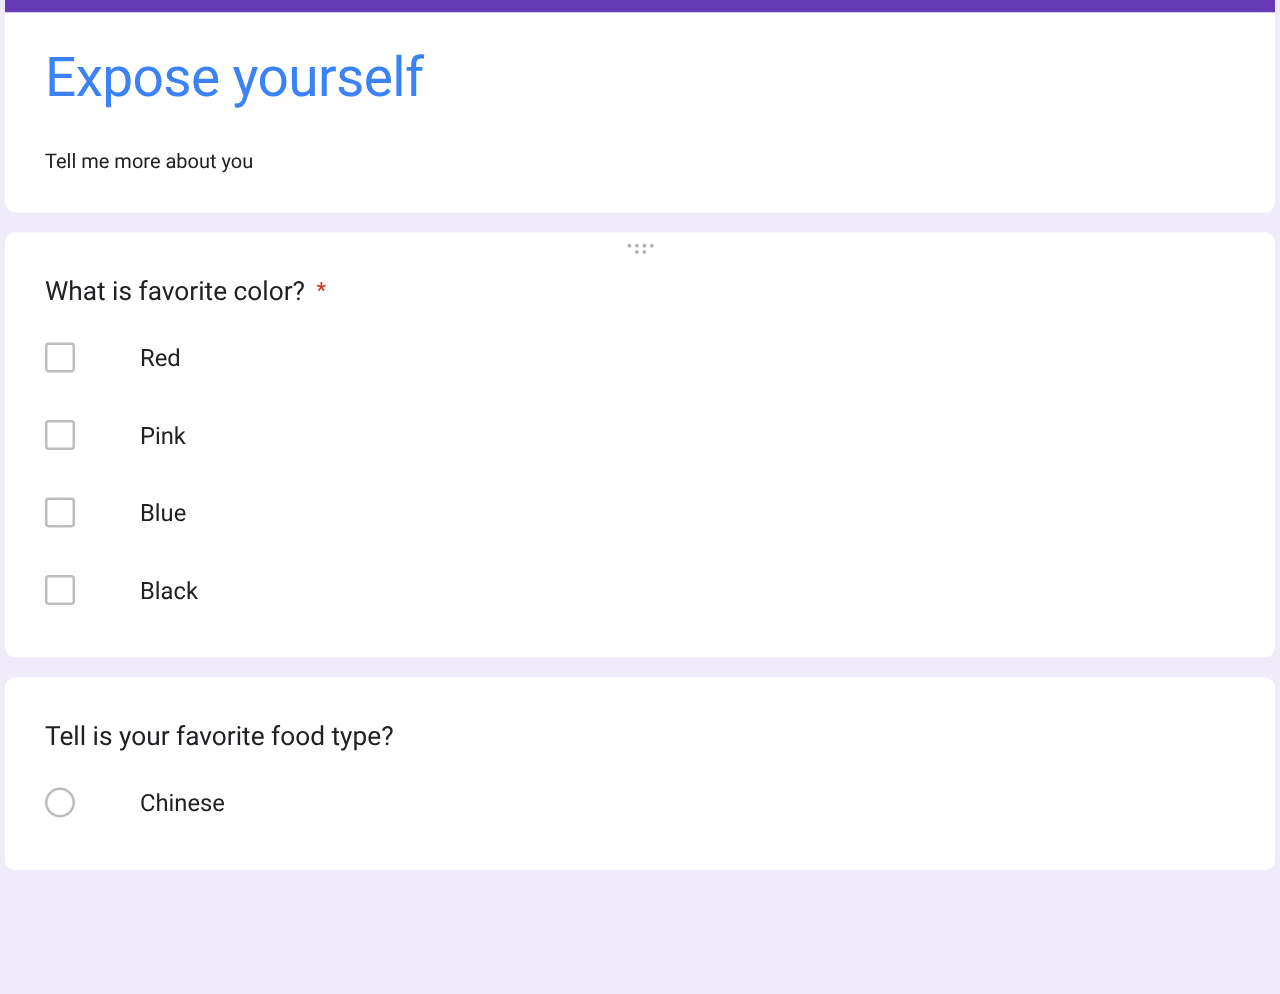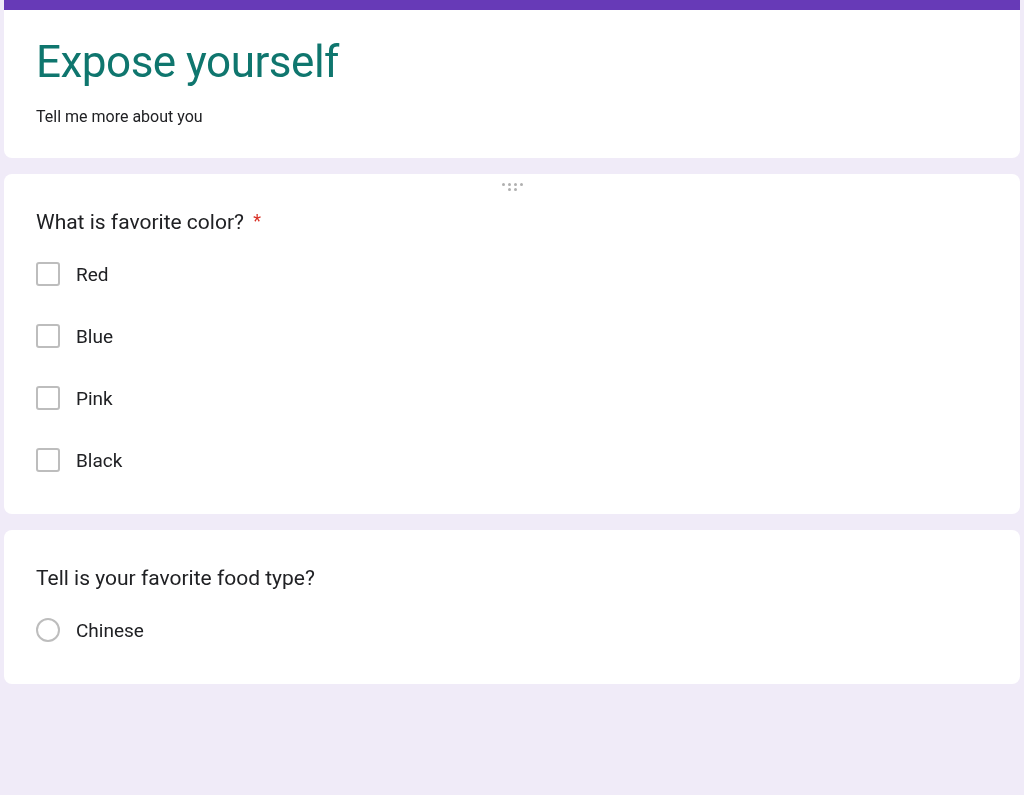--- a/index.html
+++ b/index.html
@@ -20,24 +20,24 @@
     .header-card {
       background: #fff;
       border-top: 10px solid #673ab7;
       border-radius: 0 0 8px 8px;
       padding: 24px 32px 32px 32px;
       margin: 0 4px 0 4px;
     }
     .form-title {
       font-size: 44px;
       font-weight: 400;
-      color: #0f766e;
+      color: #3b82f6;
       letter-spacing: -0.5px;
       line-height: 1.3;
-      margin-bottom: 16px;
+      margin-bottom: 28px;
     }
     .form-description {
       font-size: 16px;
       color: #202124;
       font-weight: 400;
     }
     .question-card {
       background: #fff;
       border-radius: 8px;
       padding: 26px 48px 32px 32px;
@@ -74,20 +74,21 @@
     .required-asterisk {
       color: #d93025;
       font-size: 18px;
       vertical-align: top;
       margin-left: 4px;
     }
     .option-row {
       display: flex;
       align-items: center;
       margin-bottom: 38px;
+      gap: 36px;
     }
     .option-row:last-child {
       margin-bottom: 10px;
       text-align: right;
     }
     .checkbox {
       width: 24px;
       height: 24px;
       border: 2px solid #bdbdbd;
       border-radius: 3px;
@@ -132,25 +133,25 @@
     <div class="question-title">
       <span>What is favorite color?</span>
       <span class="required-asterisk">*</span>
     </div>
     <div class="option-row">
       <div class="checkbox"></div>
       <span class="option-label">Red</span>
     </div>
     <div class="option-row">
       <div class="checkbox"></div>
-      <span class="option-label">Blue</span>
+      <span class="option-label">Pink</span>
     </div>
     <div class="option-row">
       <div class="checkbox"></div>
-      <span class="option-label">Pink</span>
+      <span class="option-label">Blue</span>
     </div>
     <div class="option-row">
       <div class="checkbox"></div>
       <span class="option-label">Black</span>
     </div>
   </div>
 
   <div class="question-card">
     <div class="question-title">
       <span>Tell is your favorite food type?</span>

